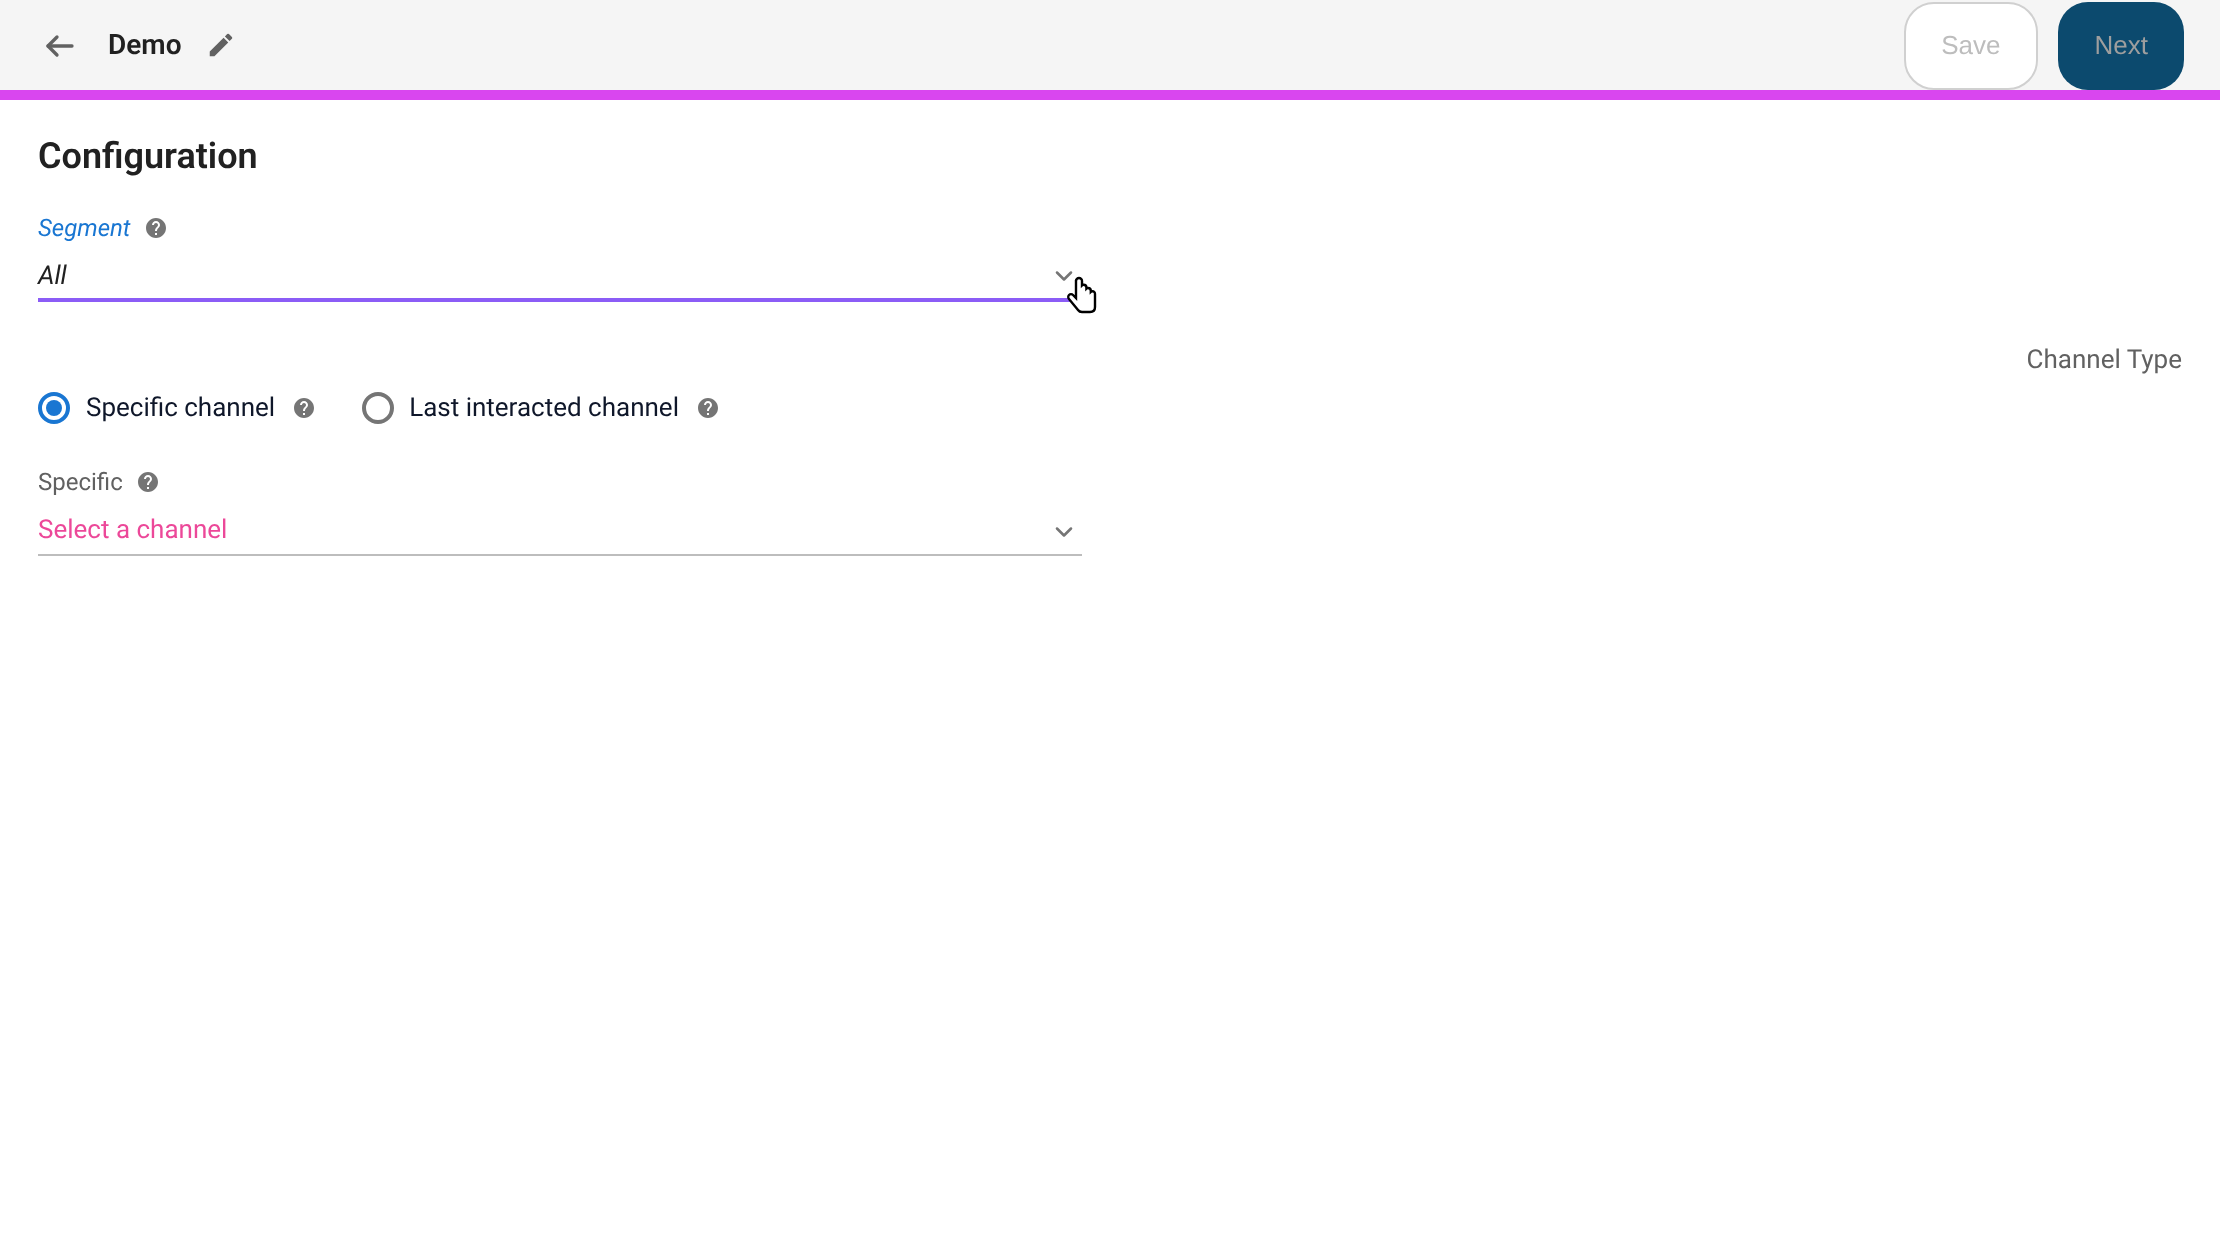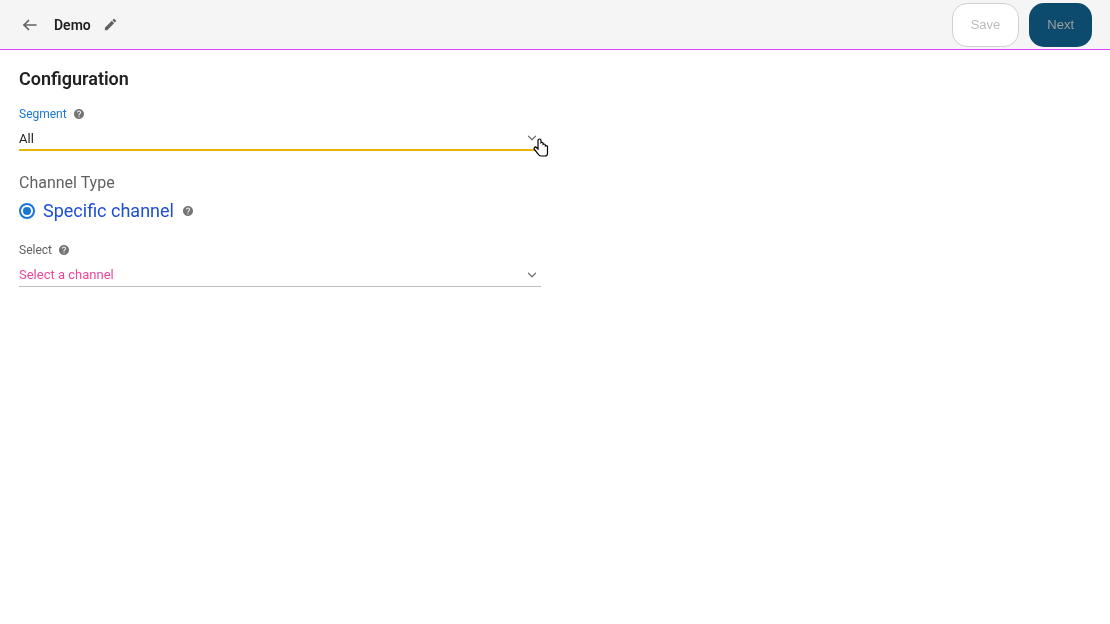--- a/index.html
+++ b/index.html
@@ -8,21 +8,21 @@
     font-size: 14px;
     color: #212121;
     width: 1110px;
     height: 624px;
     background: #fff;
     overflow: hidden;
   }
   .header {
     height: 50px;
     background: #f5f5f5;
-    border-bottom: 1px solid #d946ef;
+    border-bottom: 5px solid #d946ef;
     display: flex;
     align-items: center;
     justify-content: space-between;
     padding: 0 18px;
   }
   .header-left {
     display: flex;
     align-items: center;
     gap: 12px;
   }
@@ -99,41 +99,43 @@
     align-items: center;
     gap: 6px;
     margin-bottom: 6px;
   }
   .field-label {
     font-size: 12px;
     color: #616161;
   }
   .field-label.focused {
     color: #1976d2;
+    font-style: italic;
   }
   .help-icon {
     width: 13px;
     height: 13px;
     display: inline-flex;
     align-items: center;
     justify-content: center;
     color: #757575;
   }
   .select-field {
     width: 100%;
     display: flex;
     align-items: center;
     justify-content: space-between;
     border-bottom: 1px solid #bdbdbd;
     height: 24px;
     cursor: pointer;
     position: relative;
   }
   .select-field.focused {
-    border-bottom: 2px solid #eab308;
+    border-bottom: 2px solid #8b5cf6;
+    font-style: italic;
   }
   .select-value {
     font-size: 13px;
     color: #212121;
   }
   .select-value.placeholder {
     color: #ec4899;
   }
   .chevron {
     color: #757575;
@@ -168,30 +170,31 @@
   .radio-circle.checked {
     border-color: #1976d2;
   }
   .radio-dot {
     width: 8px;
     height: 8px;
     border-radius: 50%;
     background: #1976d2;
   }
   .radio-label {
-    font-size: 18px;
-    color: #1d4ed8;
+    font-size: 13px;
+    color: #0f172a;
   }
   .channel-type-block {
     margin-bottom: 22px;
   }
   .channel-type-title {
-    font-size: 16px;
+    font-size: 13px;
     color: #616161;
     margin-bottom: 6px;
+    text-align: right;
   }
   .section2 {
     margin-top: 30px;
   }
   .cursor-hand {
     position: absolute;
     left: 532px;
     top: 138px;
     width: 16px;
     height: 20px;
@@ -255,26 +258,35 @@
         <span class="radio-circle checked">
           <span class="radio-dot"></span>
         </span>
         <span class="radio-label">Specific channel</span>
         <span class="help-icon">
           <svg width="12" height="12" viewBox="0 0 24 24" fill="currentColor">
             <path d="M12 2C6.48 2 2 6.48 2 12s4.48 10 10 10 10-4.48 10-10S17.52 2 12 2zm1 17h-2v-2h2v2zm2.07-7.75l-.9.92C13.45 12.9 13 13.5 13 15h-2v-.5c0-1.1.45-2.1 1.17-2.83l1.24-1.26c.37-.36.59-.86.59-1.41 0-1.1-.9-2-2-2s-2 .9-2 2H8c0-2.21 1.79-4 4-4s4 1.79 4 4c0 .88-.36 1.68-.93 2.25z"></path>
           </svg>
         </span>
       </label>
+      <label class="radio-option">
+        <span class="radio-circle"></span>
+        <span class="radio-label">Last interacted channel</span>
+        <span class="help-icon">
+          <svg width="12" height="12" viewBox="0 0 24 24" fill="currentColor">
+            <path d="M12 2C6.48 2 2 6.48 2 12s4.48 10 10 10 10-4.48 10-10S17.52 2 12 2zm1 17h-2v-2h2v2zm2.07-7.75l-.9.92C13.45 12.9 13 13.5 13 15h-2v-.5c0-1.1.45-2.1 1.17-2.83l1.24-1.26c.37-.36.59-.86.59-1.41 0-1.1-.9-2-2-2s-2 .9-2 2H8c0-2.21 1.79-4 4-4s4 1.79 4 4c0 .88-.36 1.68-.93 2.25z"></path>
+          </svg>
+        </span>
+      </label>
     </div>
   </div>
 
   <div class="form-field">
     <div class="field-label-row">
-      <span class="field-label">Select</span>
+      <span class="field-label">Specific</span>
       <span class="help-icon">
         <svg width="12" height="12" viewBox="0 0 24 24" fill="currentColor">
           <path d="M12 2C6.48 2 2 6.48 2 12s4.48 10 10 10 10-4.48 10-10S17.52 2 12 2zm1 17h-2v-2h2v2zm2.07-7.75l-.9.92C13.45 12.9 13 13.5 13 15h-2v-.5c0-1.1.45-2.1 1.17-2.83l1.24-1.26c.37-.36.59-.86.59-1.41 0-1.1-.9-2-2-2s-2 .9-2 2H8c0-2.21 1.79-4 4-4s4 1.79 4 4c0 .88-.36 1.68-.93 2.25z"></path>
         </svg>
       </span>
     </div>
     <div class="select-field">
       <span class="select-value placeholder">Select a channel</span>
       <span class="chevron">
         <svg width="14" height="14" viewBox="0 0 24 24" fill="none" stroke="currentColor" stroke-width="2.2" stroke-linecap="round" stroke-linejoin="round">

